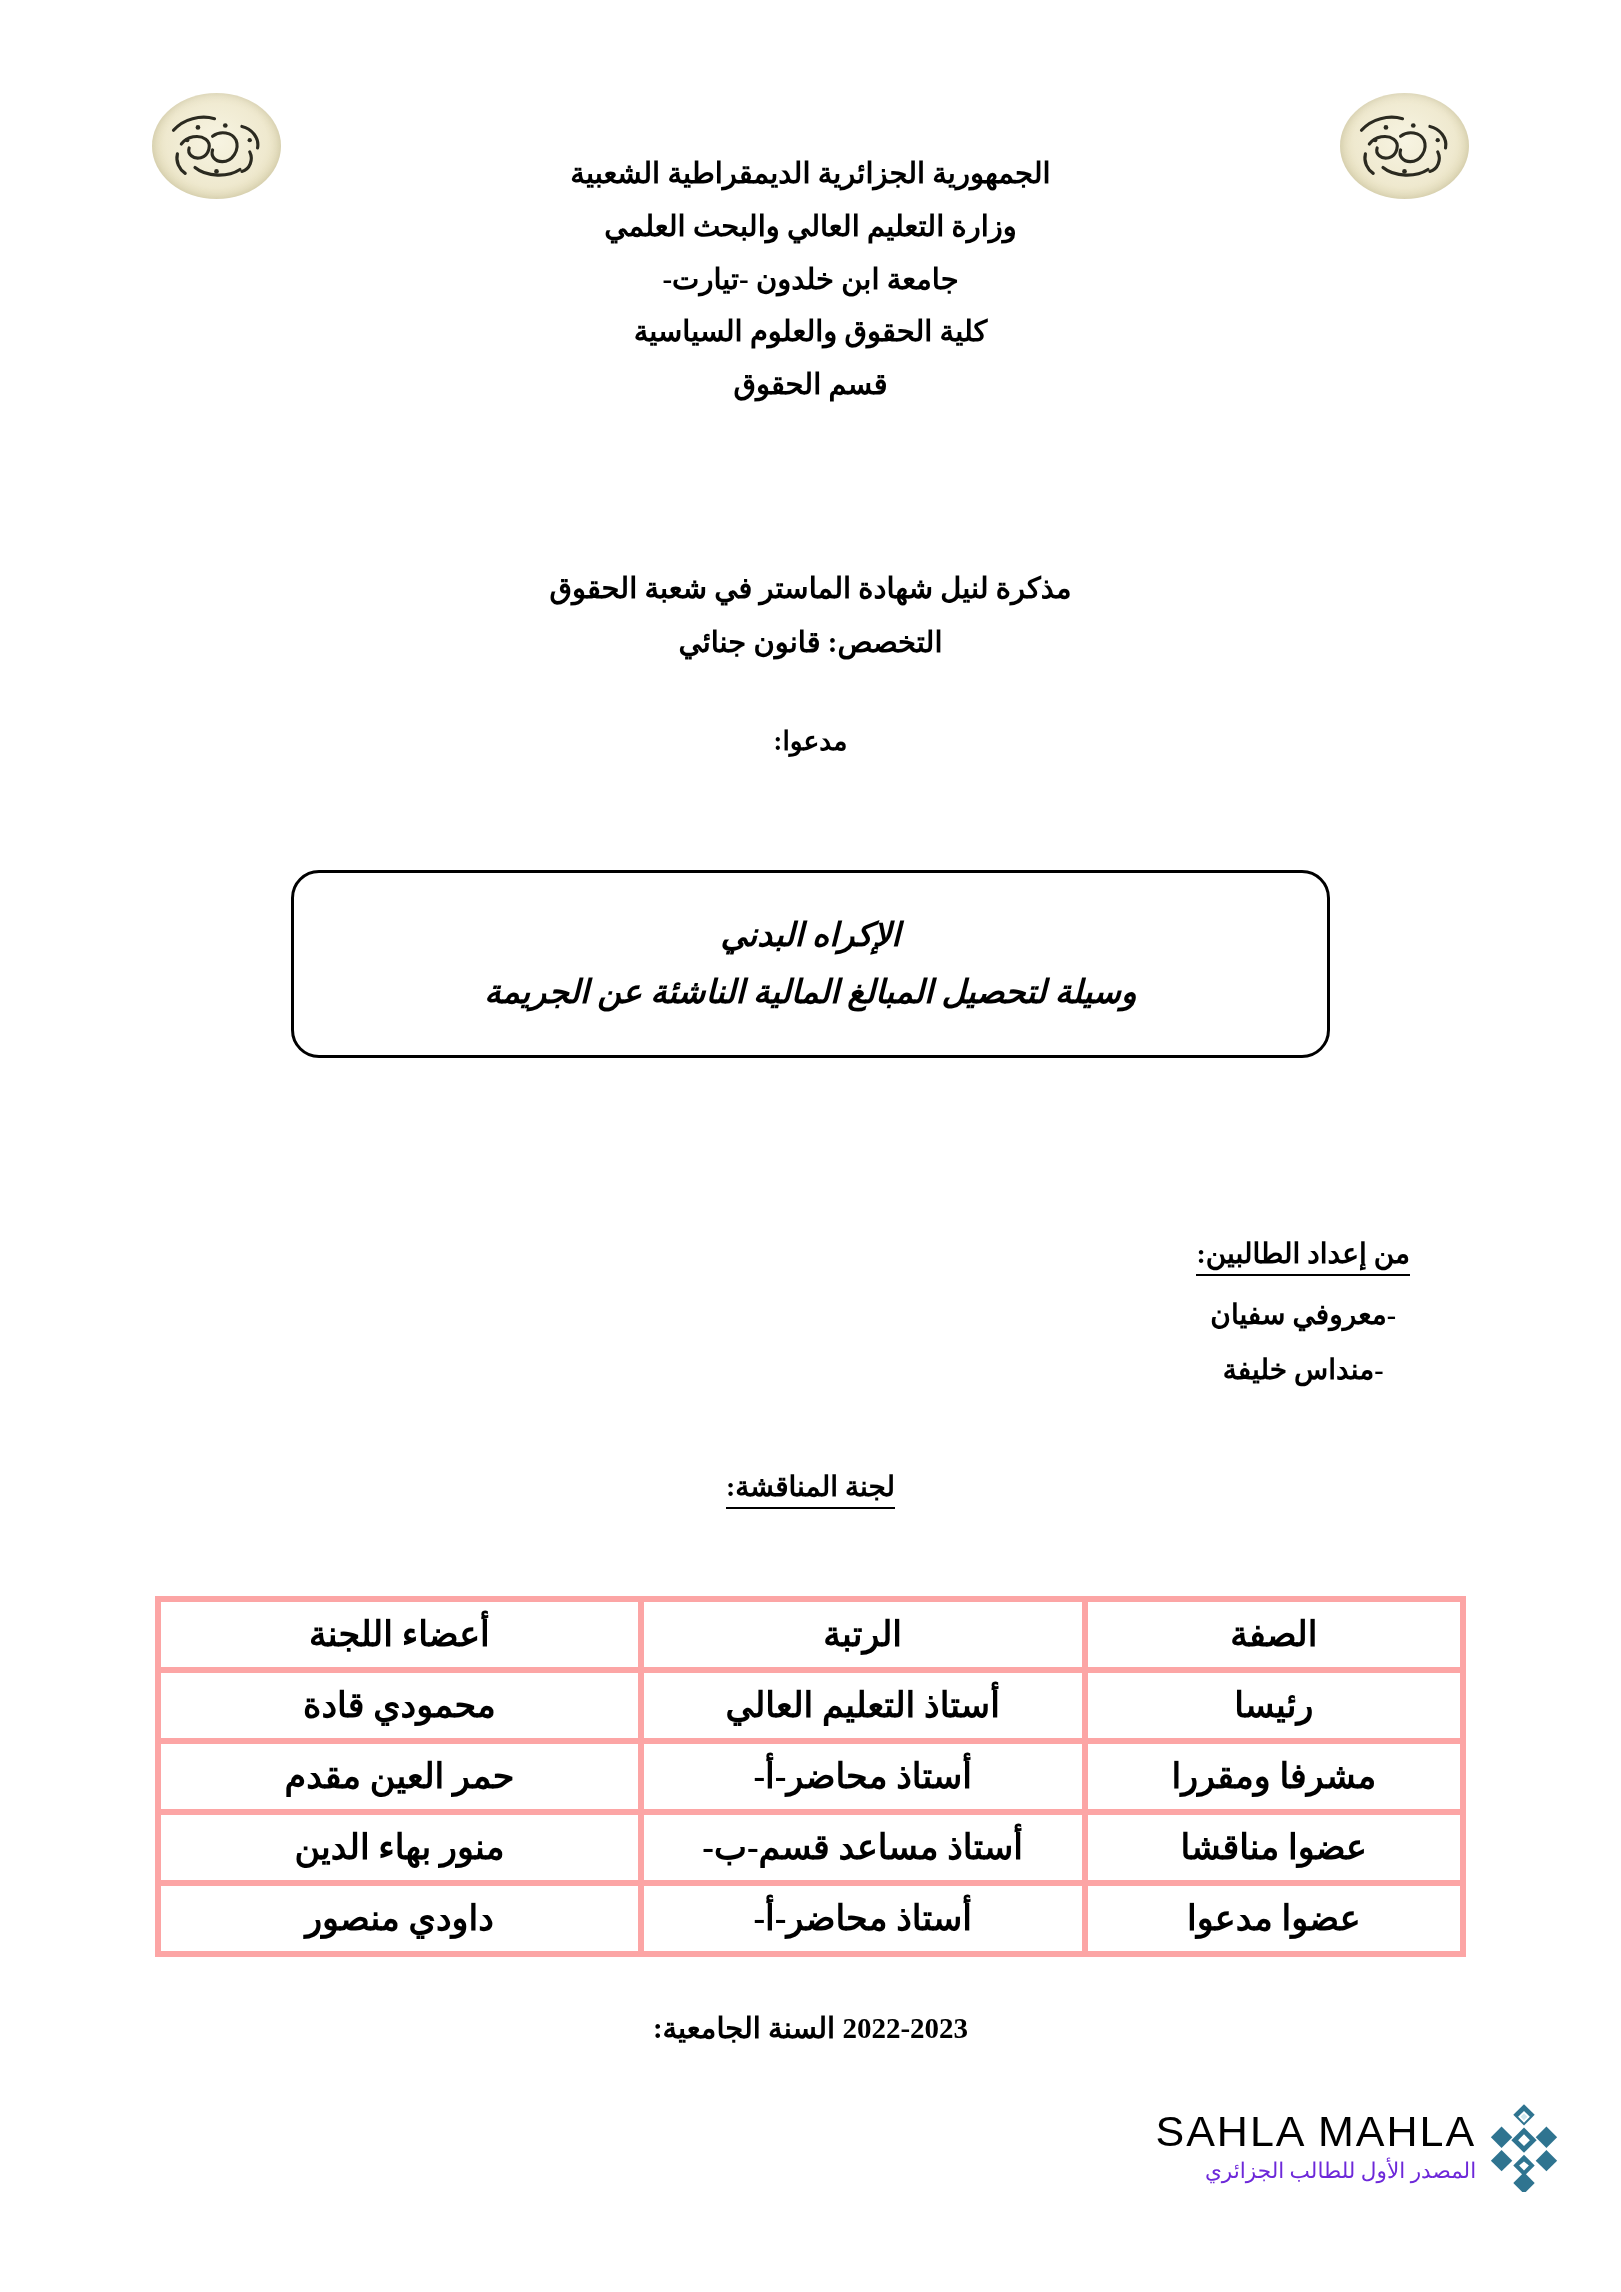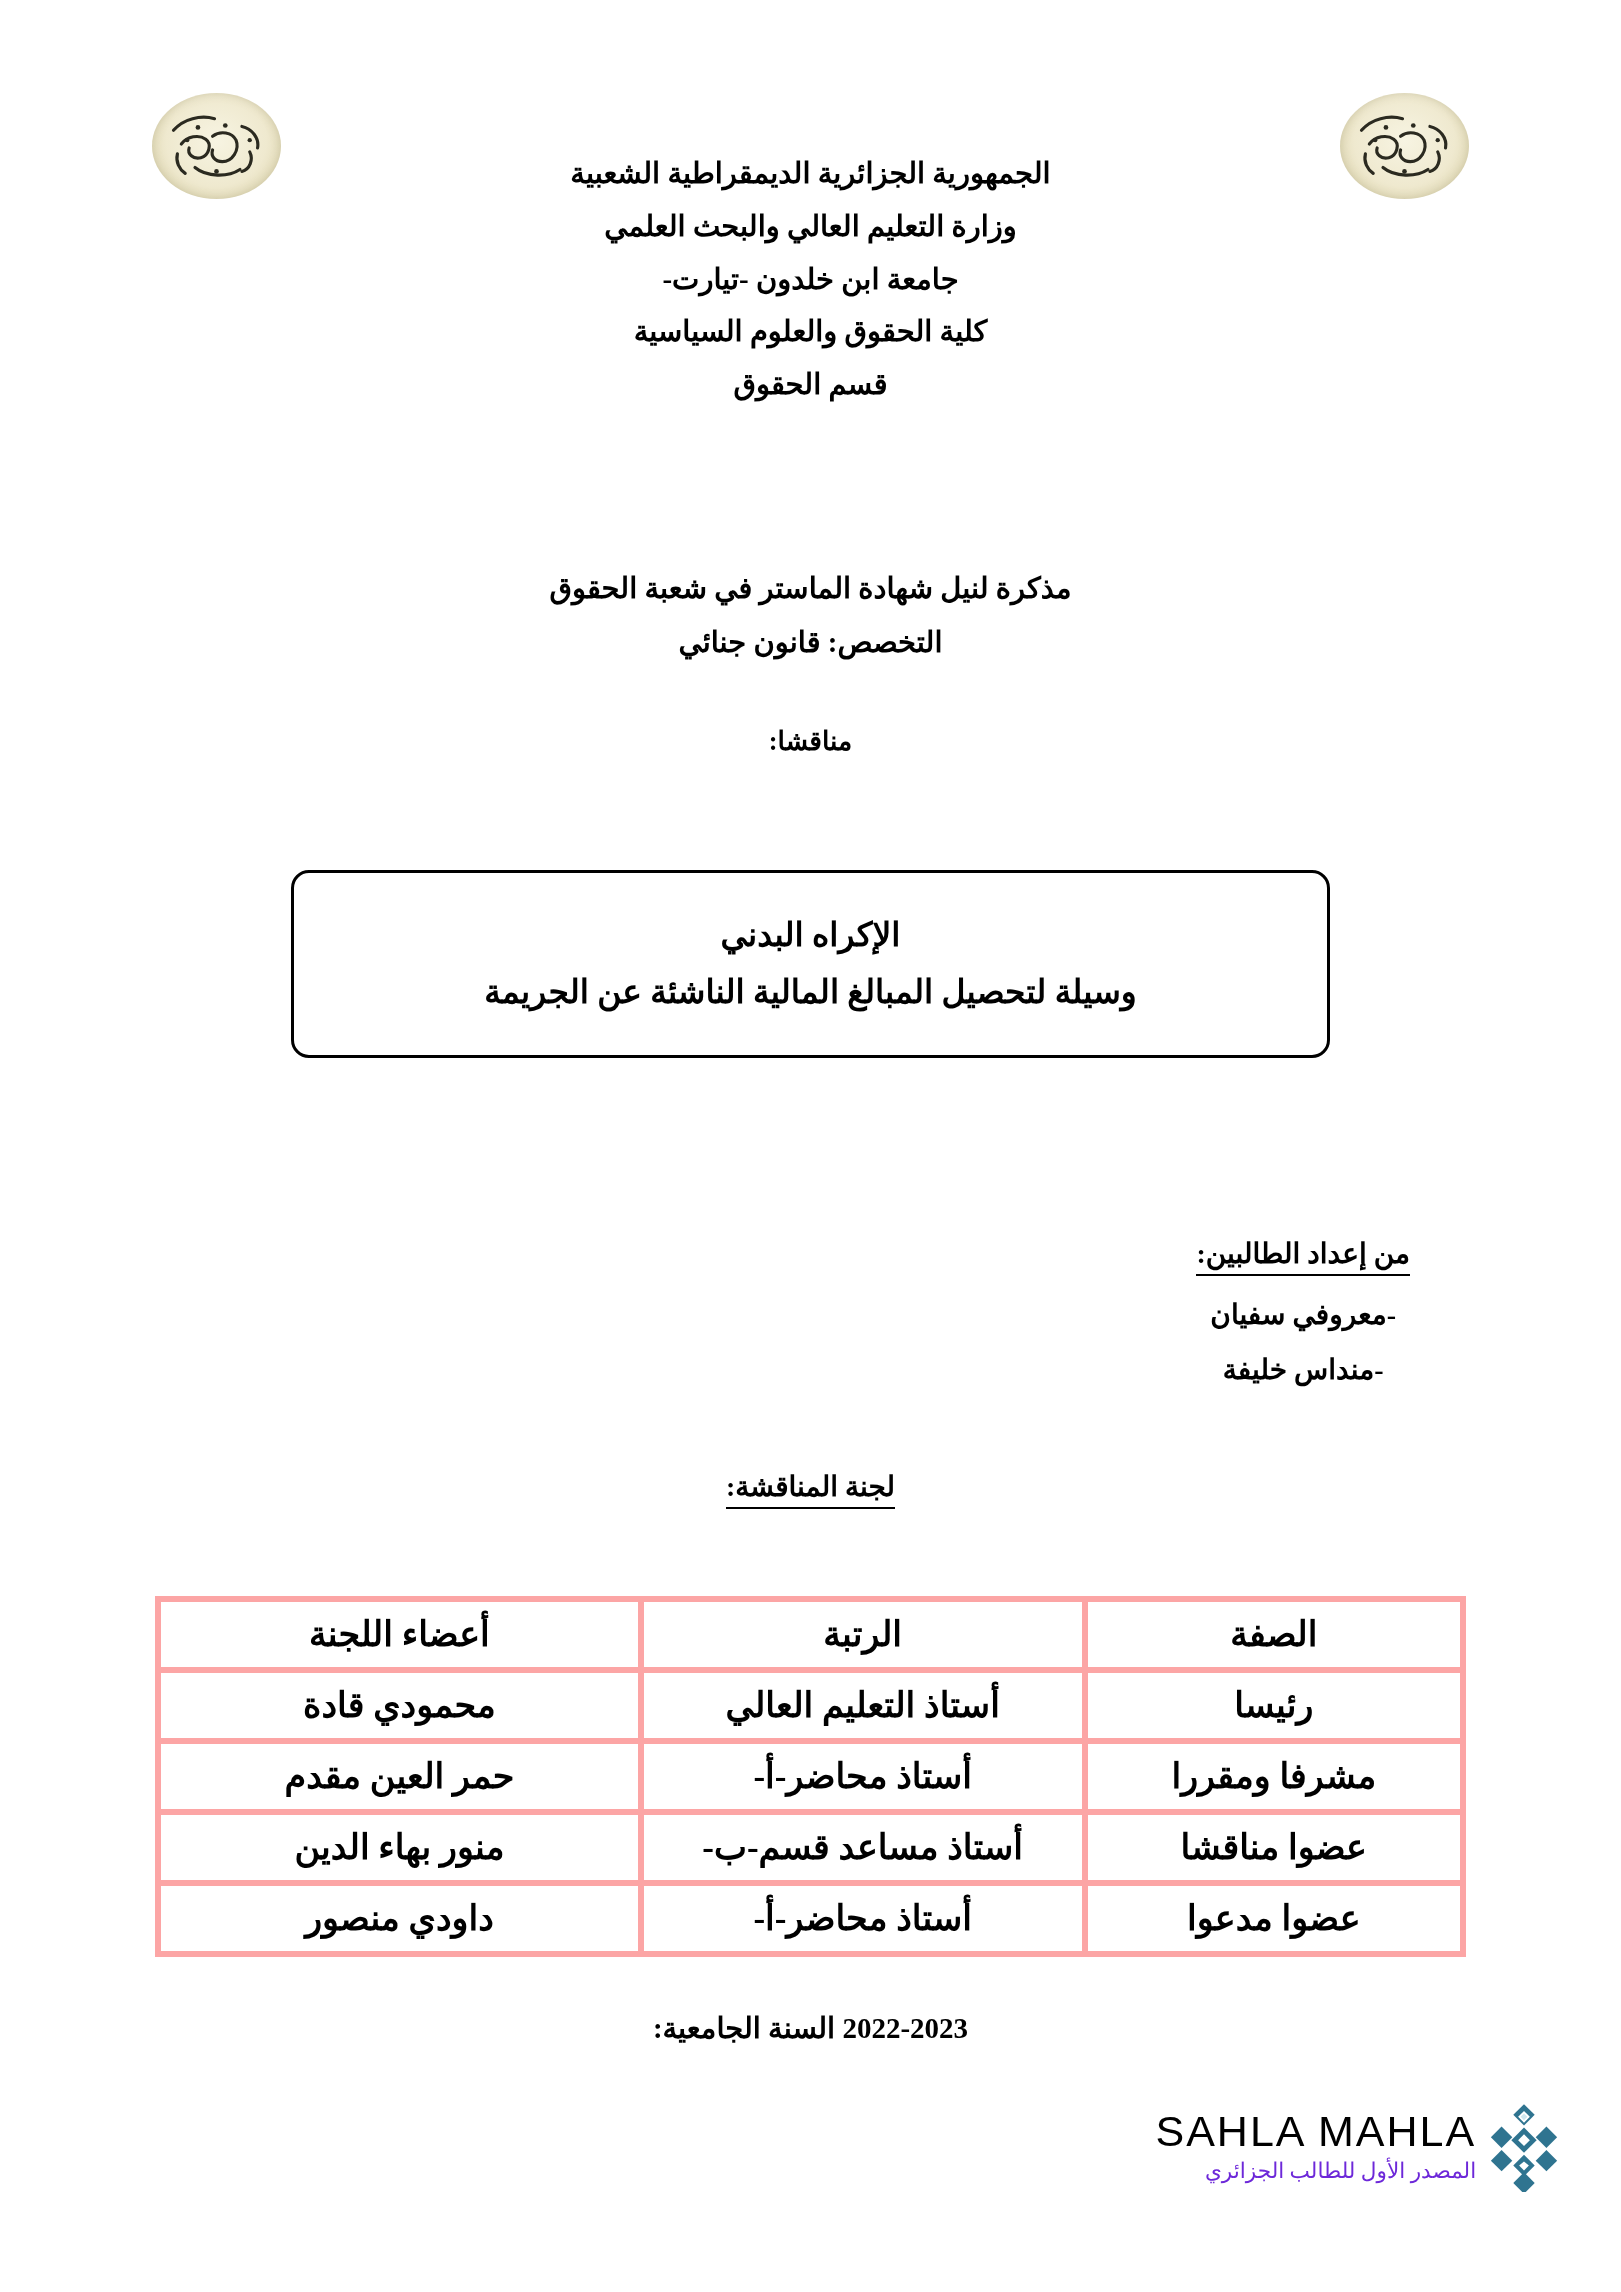--- a/index.html
+++ b/index.html
@@ -89,27 +89,28 @@
   }
 
   
   .title-box {
     position: absolute;
     top: 870px;
     left: 291px;
     width: 1039px;
     height: 188px;
     border: 3.9px solid #000;
-    border-radius: 18px;
+    border-radius: 28px;
     box-sizing: border-box;
     display: flex;
     flex-direction: column;
     align-items: center;
     justify-content: center;
     direction: rtl;
+    font-style: italic;
   }
   .title-box .tline1 {
     font-size: 33px;
     font-weight: 700;
     line-height: 1.5;
     margin-bottom: 7.8px;
   }
   .title-box .tline2 {
     font-size: 33px;
     font-weight: 700;
@@ -304,21 +305,21 @@
       <div class="hline">كلية الحقوق والعلوم السياسية</div>
       <div class="hline">قسم الحقوق</div>
     </div>
   </div>
 
   <div class="degree-zone">
     <div class="dline">مذكرة لنيل شهادة الماستر في شعبة الحقوق</div>
     <div class="dline">التخصص: قانون جنائي</div>
   </div>
 
-  <div class="subject-label">مناقشا:</div>
+  <div class="subject-label">مدعوا:</div>
 
   <div class="title-box">
     <div class="tline1">الإكراه البدني</div>
     <div class="tline2">وسيلة لتحصيل المبالغ المالية الناشئة عن الجريمة</div>
   </div>
 
   <div class="people-zone">
 
     <div class="students-col">
       <div class="people-heading">من إعداد الطالبين:</div>

